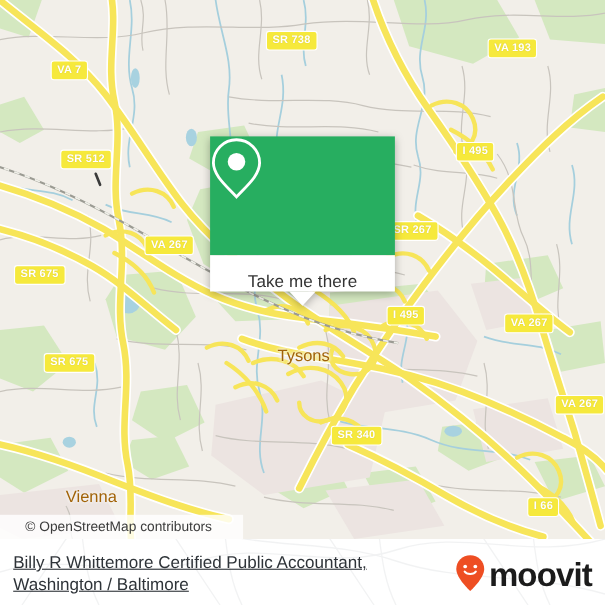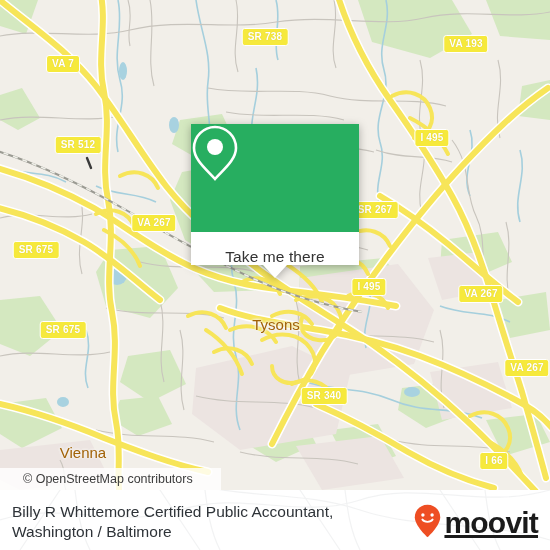--- a/index.html
+++ b/index.html
@@ -101,34 +101,34 @@
     overflow: hidden;
   }
   .footer-bg { position: absolute; left: 0; top: -60px; opacity: .13; }
   .footer-title {
     position: absolute;
     left: 12px; top: 12px;
     width: 390px;
     color: #2e3338;
     font-size: 15.5px;
     line-height: 20px;
+    text-decoration: underline;
   }
   .moovit {
     position: absolute;
     right: 12px; top: 14px;
     display: flex; align-items: center;
   }
   .moovit-word {
     color: #1b1b1b;
     font-size: 30px;
     font-weight: bold;
     letter-spacing: -0.8px;
     line-height: 30px;
     margin-left: 3px;
-    text-decoration: underline;
   }
 </style>
 </head>
 <body>
 
 <div id="root">
 
   <div class="map">
 
     <svg width="550" height="490" viewBox="0 0 550 490">

